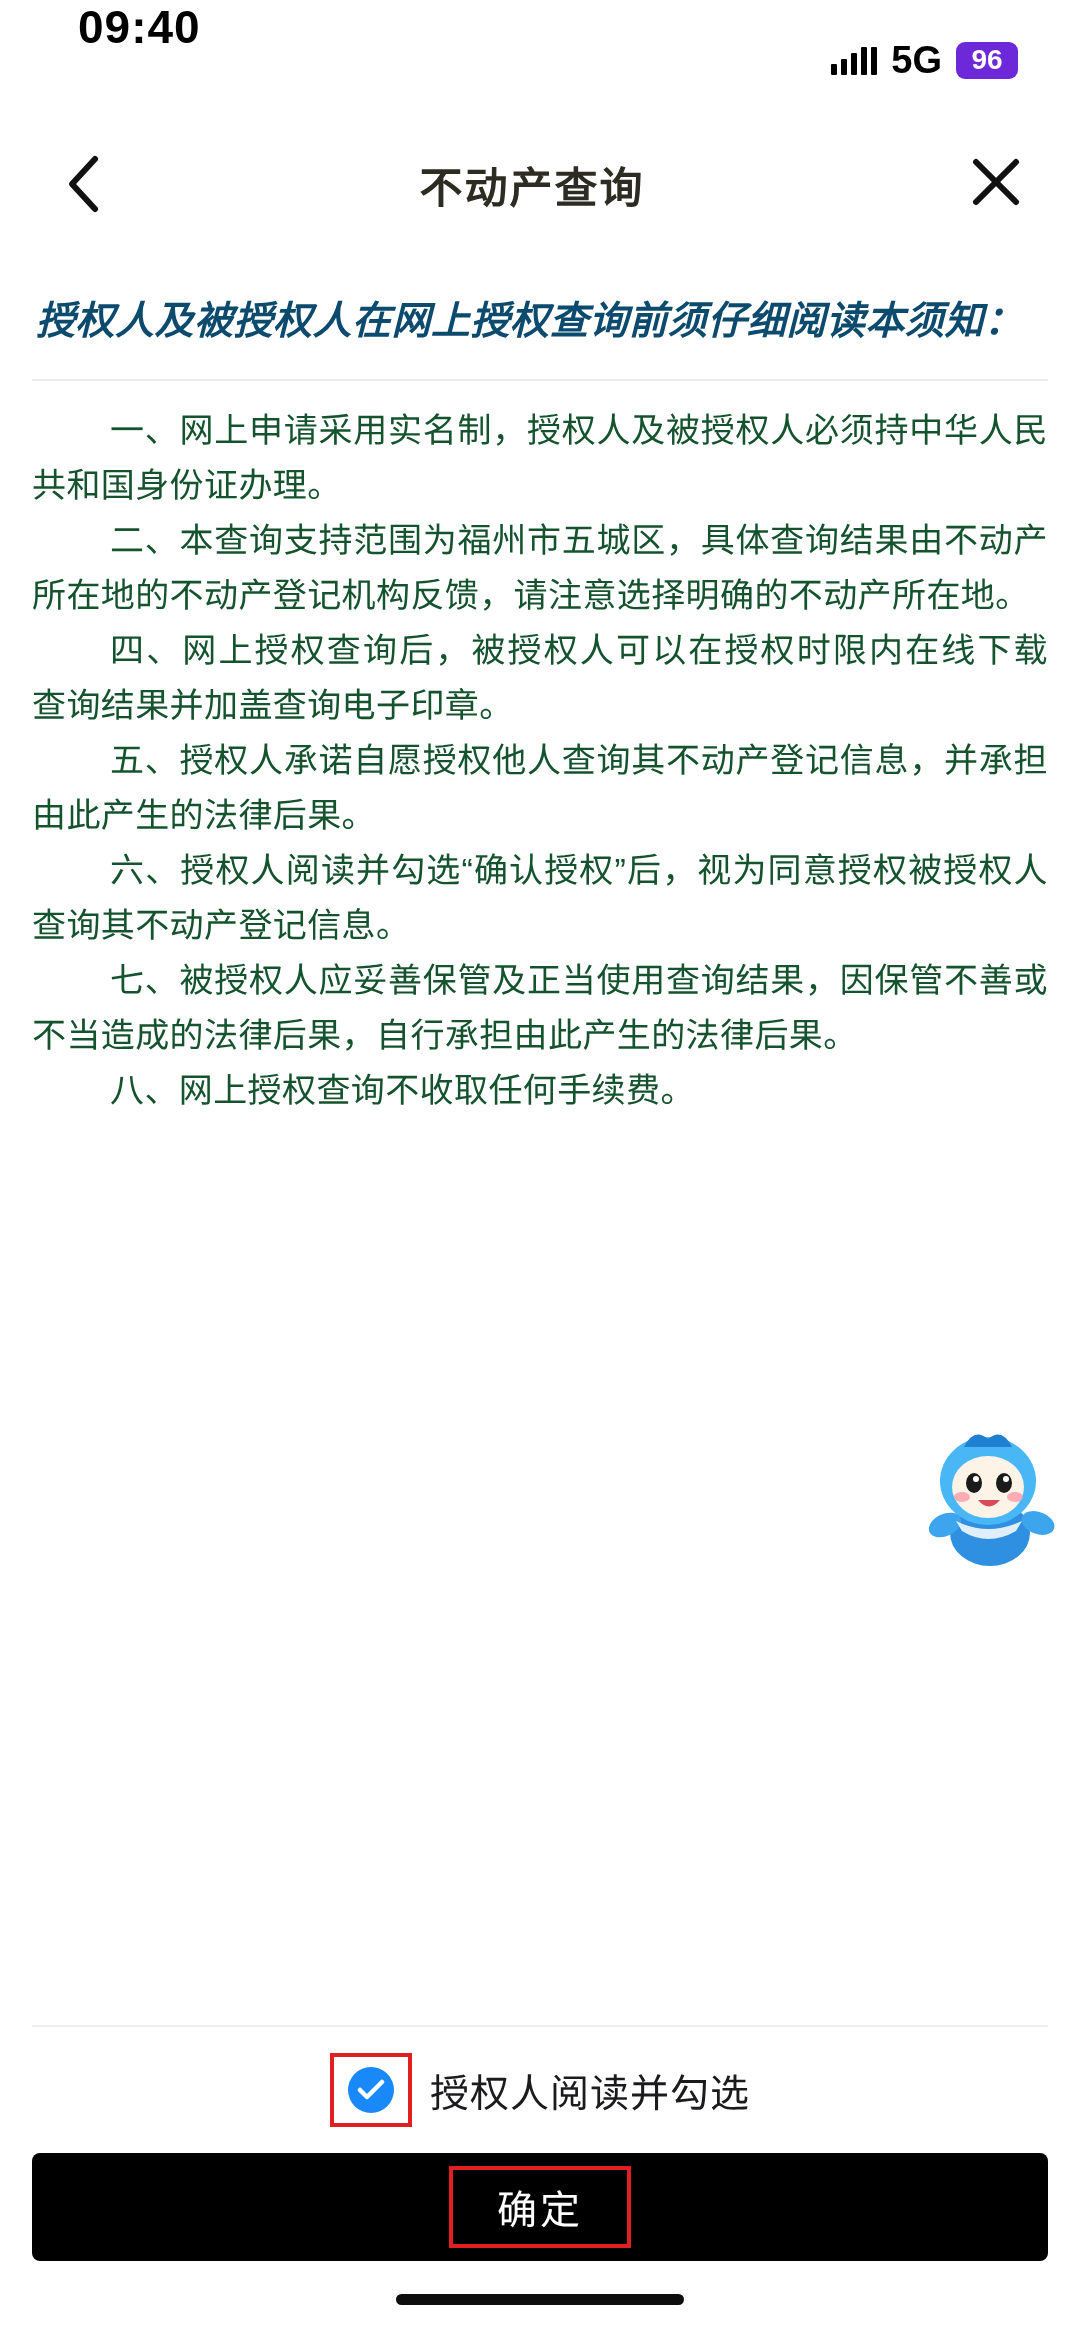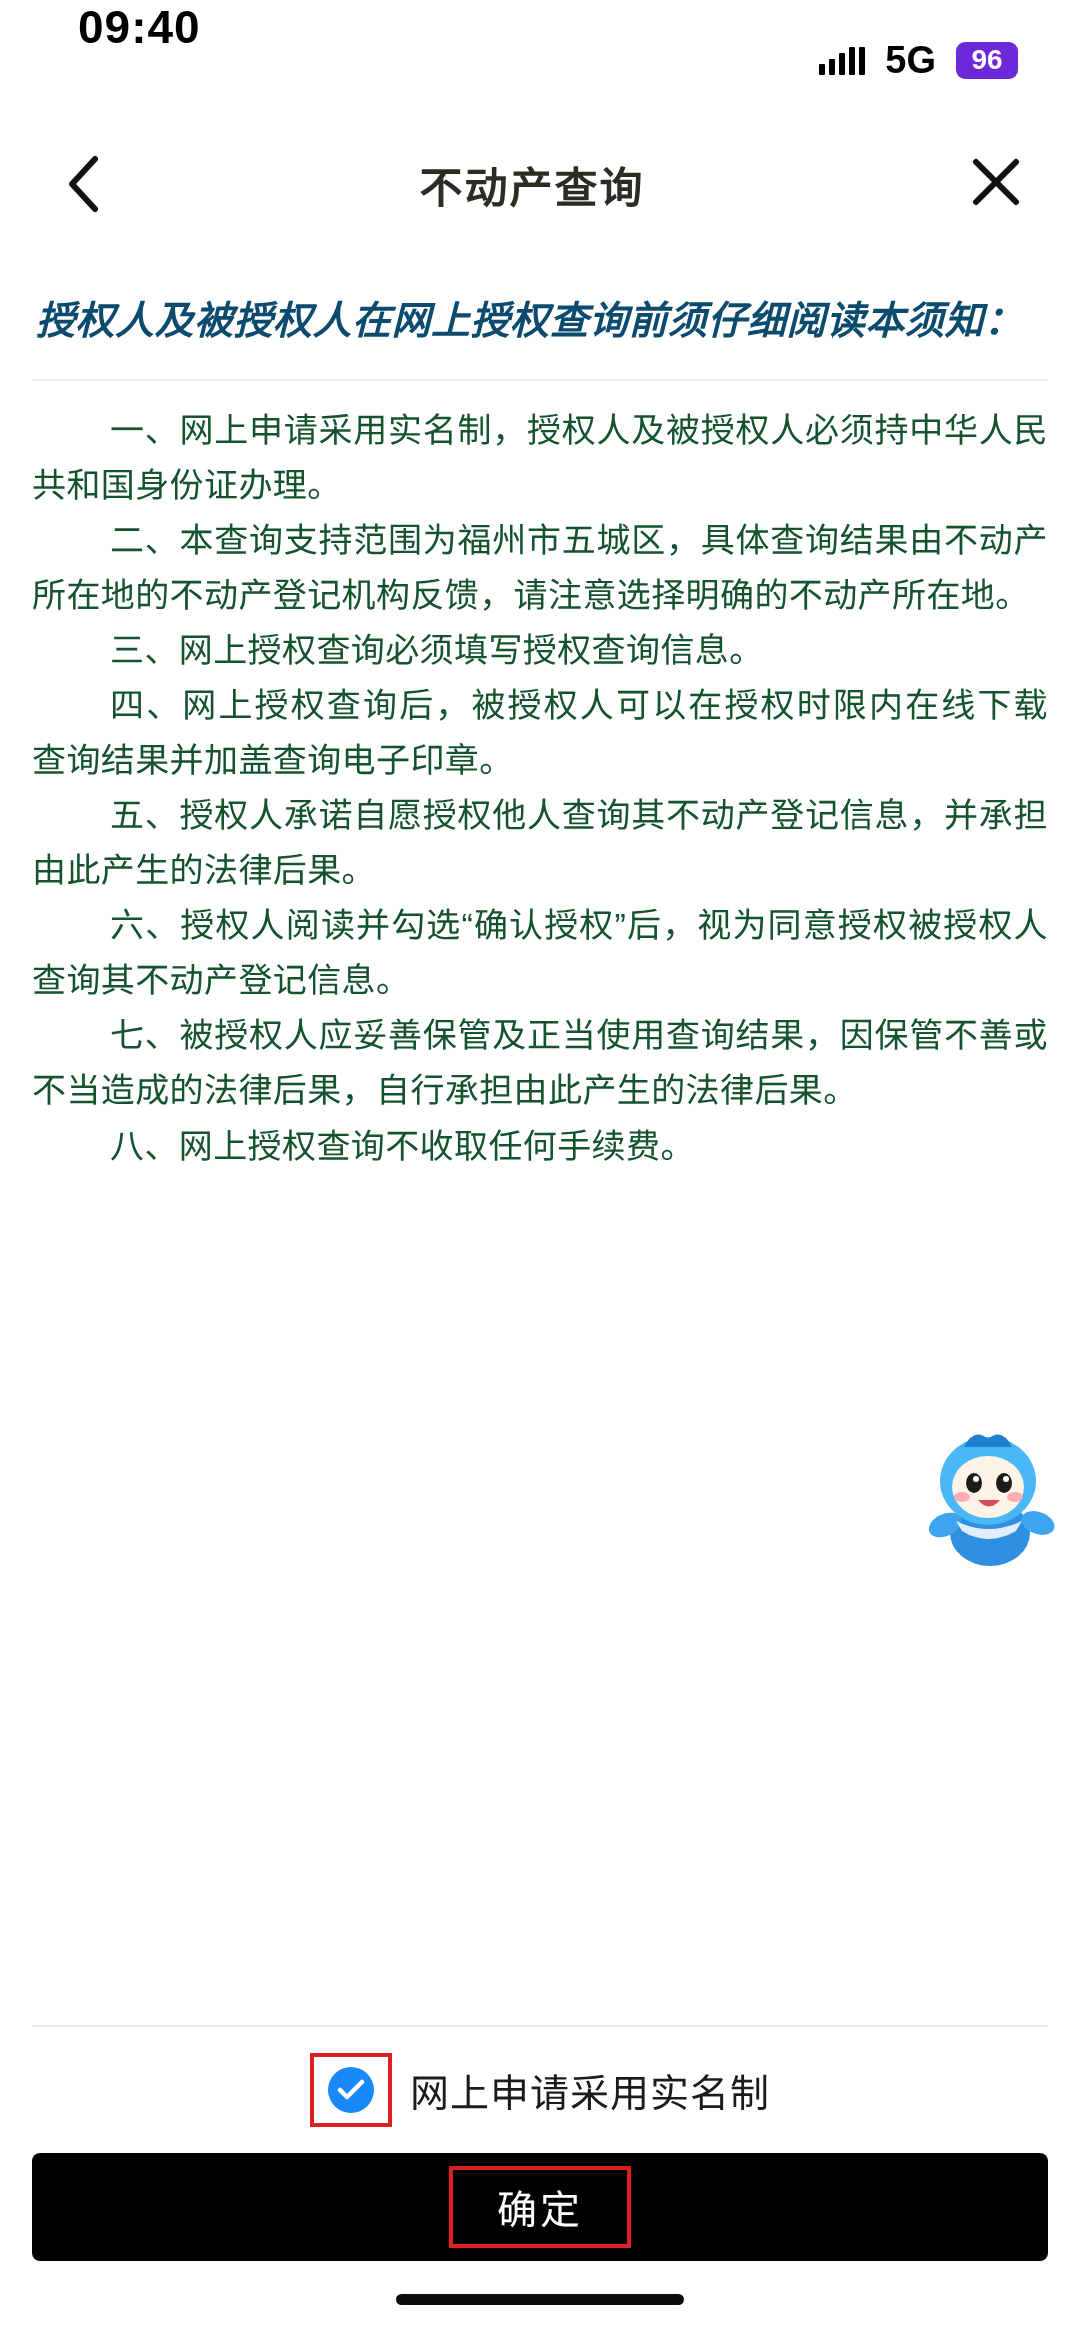--- a/index.html
+++ b/index.html
@@ -23,21 +23,21 @@
   }
   .status-time {
     font-size: 46px;
     font-weight: bold;
     color: #000;
     letter-spacing: 1px;
   }
   .status-right {
     display: flex;
     align-items: center;
-    gap: 20px;
+    gap: 14px;
   }
   .signal-bars {
     display: flex;
     align-items: flex-end;
     gap: 4px;
     height: 30px;
   }
   .signal-bars i {
     display: block;
     width: 6px;
@@ -254,21 +254,20 @@
     </span>
   </div>
 </div>
 
 <div class="content">
   <div class="intro">授权人及被授权人在网上授权查询前须仔细阅读本须知：</div>
   <div class="divider"></div>
   <div class="clauses">
     <p class="clause">一、网上申请采用实名制，授权人及被授权人必须持中华人民共和国身份证办理。</p>
     <p class="clause">二、本查询支持范围为福州市五城区，具体查询结果由不动产所在地的不动产登记机构反馈，请注意选择明确的不动产所在地。</p>
-    <p class="clause">三、网上授权查询必须填写授权查询信息。</p>
     <p class="clause">四、网上授权查询后，被授权人可以在授权时限内在线下载 查询结果并加盖查询电子印章。</p>
     <p class="clause">五、授权人承诺自愿授权他人查询其不动产登记信息，并承担由此产生的法律后果。</p>
     <p class="clause">六、授权人阅读并勾选“确认授权”后，视为同意授权被授权人查询其不动产登记信息。</p>
     <p class="clause">七、被授权人应妥善保管及正当使用查询结果，因保管不善或不当造成的法律后果，自行承担由此产生的法律后果。</p>
     <p class="clause">八、网上授权查询不收取任何手续费。</p>
 
     <span class="mascot">
       <svg width="150" height="150" viewBox="0 0 150 150">
 
         <ellipse cx="78" cy="108" rx="40" ry="33" fill="#2f8fe0"></ellipse>
@@ -301,21 +300,21 @@
 <div class="footer">
   <div class="footer-divider"></div>
   <div class="agree-row">
     <span class="check-box-wrap">
       <span class="check-circle">
         <svg width="28" height="22" viewBox="0 0 28 22">
           <polyline points="3,11 10,18 25,3" fill="none" stroke="#ffffff" stroke-width="4.5" stroke-linecap="round" stroke-linejoin="round"></polyline>
         </svg>
       </span>
     </span>
-    <span class="agree-text">网上申请采用实名制</span>
+    <span class="agree-text">授权人阅读并勾选</span>
   </div>
   <button class="confirm-btn">
     <span class="confirm-highlight">
       <span class="confirm-label">确定</span>
     </span>
   </button>
   <div class="home-indicator-wrap">
     <div class="home-indicator"></div>
   </div>
 </div>

